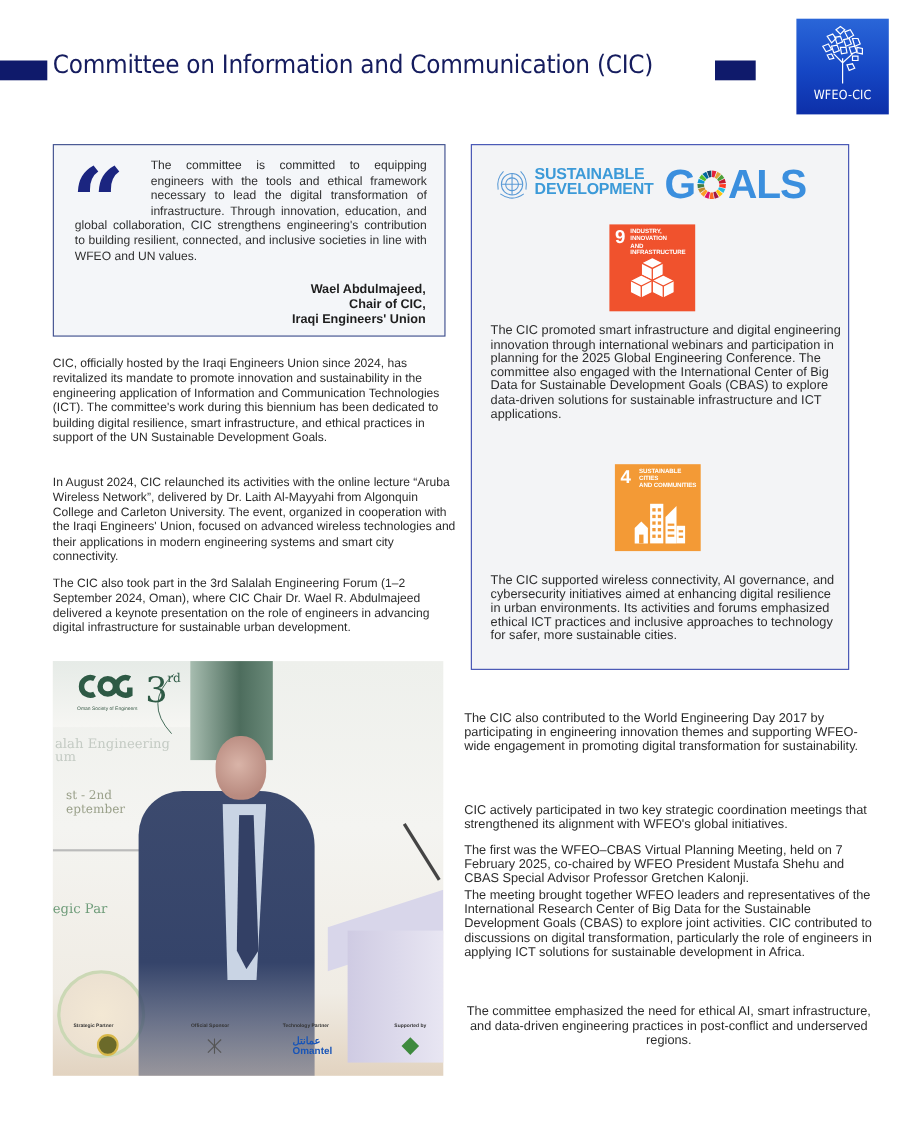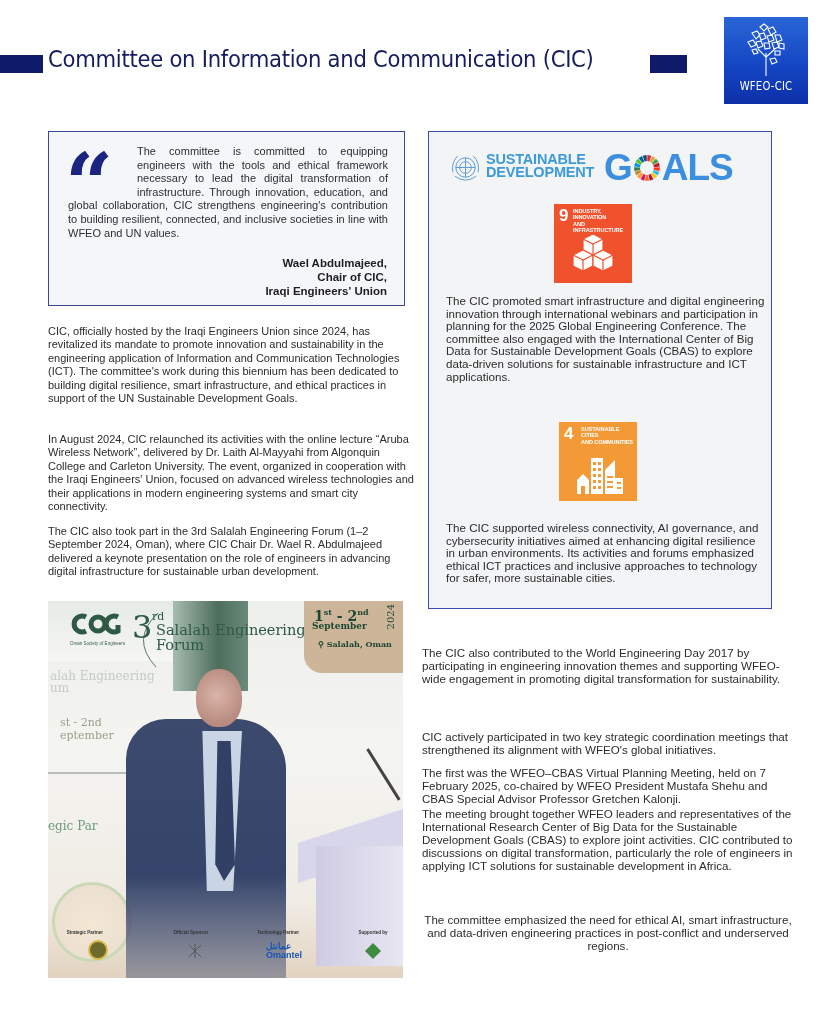--- a/index.html
+++ b/index.html
@@ -245,30 +245,20 @@
       <circle cx="28" cy="15" r="7"></circle>
       <path d="M48 8 A8 8 0 1 0 48 22 L48 16"></path>
     </g>
   </svg>
   <div class="oseng-caption">Oman Society of Engineers</div>
   <svg class="forum-arc" width="40" height="60" viewBox="0 0 40 60">
     <path d="M30 2 Q2 28 28 56" fill="none" stroke="#2e5a45" stroke-width="0.8"></path>
   </svg>
   <div class="forum-3">3</div>
   <div class="forum-rd">rd</div>
-  <div class="forum-title">
-    <div>Salalah Engineering</div>
-    <div>Forum</div>
-  </div>
-  <div class="date-box">
-    <div class="date-main"><span>1</span><sup>st</sup><span> - </span><span>2</span><sup>nd</sup></div>
-    <div class="date-month">September</div>
-    <div class="date-year">2024</div>
-    <div class="date-loc"><span>⚲ </span><span>Salalah, Oman</span></div>
-  </div>
   <div class="bg-ghost-1">
     <div>alah Engineering</div>
     <div>um</div>
   </div>
   <div class="bg-sign"></div>
   <div class="bg-ghost-2">
     <div>st - 2nd</div>
     <div>eptember</div>
   </div>
   <div class="bg-ghost-3">egic Par</div>

